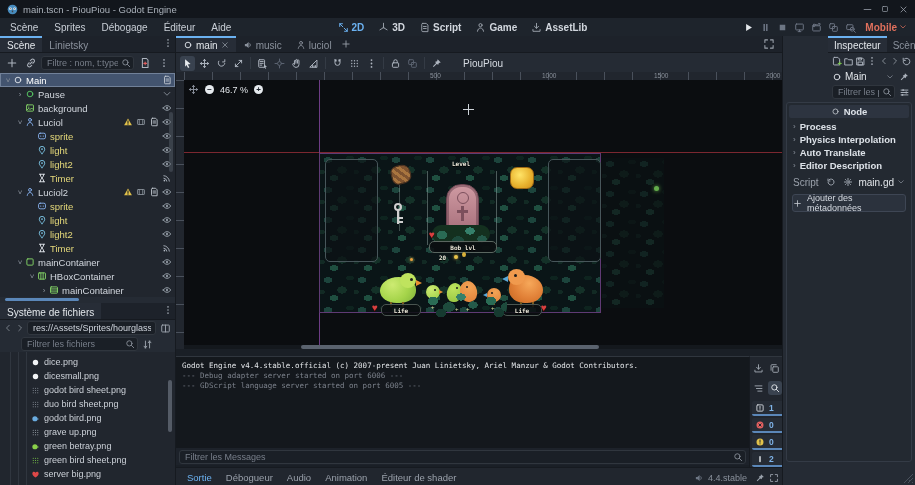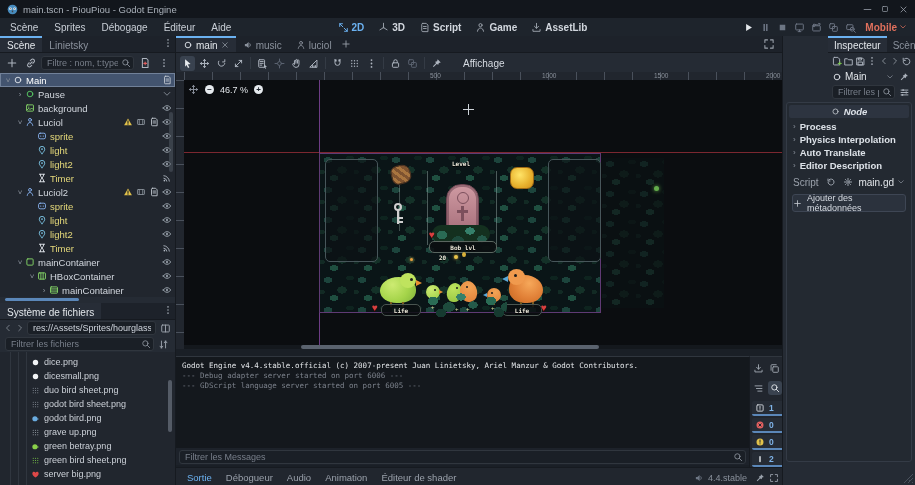--- a/index.html
+++ b/index.html
@@ -682,21 +682,21 @@
       </div>
       <span class="obtn">
           <span class="ic" style="width:11px;height:11px">
             <svg viewBox="0 0 16 16" fill="none" stroke="currentColor" stroke-width="1.4" stroke-linecap="round" stroke-linejoin="round">
               <rect x="2.5" y="3" width="11" height="10" rx="1"></rect>
               <path d="M8 3v10"></path>
             </svg>
           </span>
         </span>
     </div>
-    <div class="row" style="height:16px;padding:0 5px;gap:2px;">
+    <div class="row" style="height:16px;padding:0 21px;gap:2px;">
       <div class="inp" style="flex:1">
         <input placeholder="Filtrer les fichiers" style="">
         <span class="ic mag">
             <svg viewBox="0 0 16 16" fill="none" stroke="currentColor" stroke-width="1.4" stroke-linecap="round" stroke-linejoin="round">
               <circle cx="7" cy="7" r="4.2"></circle>
               <path d="M10.2 10.2 14 14"></path>
             </svg>
           </span>
       </div>
       <span class="obtn">
@@ -737,39 +737,39 @@
                   <circle cx="12" cy="4" r="1" fill="currentColor" stroke="none"></circle>
                   <circle cx="4" cy="8" r="1" fill="currentColor" stroke="none"></circle>
                   <circle cx="8" cy="8" r="1" fill="currentColor" stroke="none"></circle>
                   <circle cx="12" cy="8" r="1" fill="currentColor" stroke="none"></circle>
                   <circle cx="4" cy="12" r="1" fill="currentColor" stroke="none"></circle>
                   <circle cx="8" cy="12" r="1" fill="currentColor" stroke="none"></circle>
                   <circle cx="12" cy="12" r="1" fill="currentColor" stroke="none"></circle>
                 </g>
               </svg>
             </span>
-            <span>duo bird sheet.png</span>
+            <span>godot bird sheet.png</span>
           </div>
           <div class="file-row">
             <span class="ic" style="width:9px;height:9px;color:#848c96;">
               <svg viewBox="0 0 16 16" fill="none" stroke="currentColor" stroke-width="1.4" stroke-linecap="round" stroke-linejoin="round">
                 <g fill="currentColor" stroke="none">
                   <circle cx="4" cy="4" r="1" fill="currentColor" stroke="none"></circle>
                   <circle cx="8" cy="4" r="1" fill="currentColor" stroke="none"></circle>
                   <circle cx="12" cy="4" r="1" fill="currentColor" stroke="none"></circle>
                   <circle cx="4" cy="8" r="1" fill="currentColor" stroke="none"></circle>
                   <circle cx="8" cy="8" r="1" fill="currentColor" stroke="none"></circle>
                   <circle cx="12" cy="8" r="1" fill="currentColor" stroke="none"></circle>
                   <circle cx="4" cy="12" r="1" fill="currentColor" stroke="none"></circle>
                   <circle cx="8" cy="12" r="1" fill="currentColor" stroke="none"></circle>
                   <circle cx="12" cy="12" r="1" fill="currentColor" stroke="none"></circle>
                 </g>
               </svg>
             </span>
-            <span>godot bird sheet.png</span>
+            <span>duo bird sheet.png</span>
           </div>
           <div class="file-row">
             <span class="ic" style="width:9px;height:9px;color:#6aace0;">
               <svg viewBox="0 0 16 16" fill="none" stroke="currentColor" stroke-width="1.4" stroke-linecap="round" stroke-linejoin="round">
                 <circle cx="7" cy="8.5" r="4.6" fill="currentColor" stroke="none"></circle>
                 <path d="M11 7.5l3.5 1.2L11 10z" fill="currentColor" stroke="none"></path>
               </svg>
             </span>
             <span>godot bird.png</span>
           </div>
@@ -1000,21 +1000,21 @@
           <span class="tsep"></span>
           <span class="toolbtn">
             <span class="ic" style="width:11px;height:11px;">
               <svg viewBox="0 0 16 16" fill="none" stroke="currentColor" stroke-width="1.4" stroke-linecap="round" stroke-linejoin="round">
                 <path d="M9.6 1.8l4.6 4.6-2.8.7-.8 2.8-2.3-1.1-4.4 4.4-1.1-1.1 4.4-4.4-1.1-2.3 2.8-.8z" fill="currentColor" stroke="none"></path>
               </svg>
             </span>
           </span>
         </span>
       <span class="row" style="margin-left:10px;padding:2px 8px;border-radius:3px;color:#d6dbe2;">
-        <span>Affichage</span>
+        <span>PiouPiou</span>
       </span>
     </div>
 
     <div class="abs" id="ruler-top" style="left:8px;top:36px;width:599px;height:8px;">
         <span class="rlabel" style="left: 246px;">500</span>
         <span class="rlabel" style="left: 358px;">1000</span>
         <span class="rlabel" style="left: 470px;">1500</span>
         <span class="rlabel" style="left: 582px;">2000</span>
       </div>
     <div class="abs" id="ruler-left" style="left:0;top:44px;width:8px;height:269px;"></div>
@@ -1365,21 +1365,21 @@
               <path d="M3 4.5h10M3 8h10M3 11.5h10"></path>
               <circle cx="6" cy="4.5" r="1.4" fill="currentColor" stroke="none"></circle>
               <circle cx="10.5" cy="8" r="1.4" fill="currentColor" stroke="none"></circle>
               <circle cx="5" cy="11.5" r="1.4" fill="currentColor" stroke="none"></circle>
             </svg>
           </span>
         </span>
     </div>
 
     <div class="abs" style="left:3px;top:66px;width:126px;height:360px;background:#232931;border:1px solid #343b46;border-radius:3px;box-sizing:border-box;">
-      <div class="row" style="height:13px;margin:2px;background:#2d3440;border-radius:2px;justify-content:center;gap:4px;font-style:italic;">
+      <div class="row" style="height:13px;margin:2px;background:#2d3440;border-radius:2px;justify-content:center;gap:4px;">
         <span class="ic" style="width:9px;height:9px;color:#c8cdd4;">
             <svg viewBox="0 0 16 16" fill="none" stroke="currentColor" stroke-width="1.4" stroke-linecap="round" stroke-linejoin="round">
               <circle cx="8" cy="8" r="4.5"></circle>
             </svg>
           </span>
         <b style="font-size:9.5px;color:#dde2e8;">Node</b>
       </div>
       <div id="inspector-groups">
           <div class="igroup">
             <span class="c">›</span>

